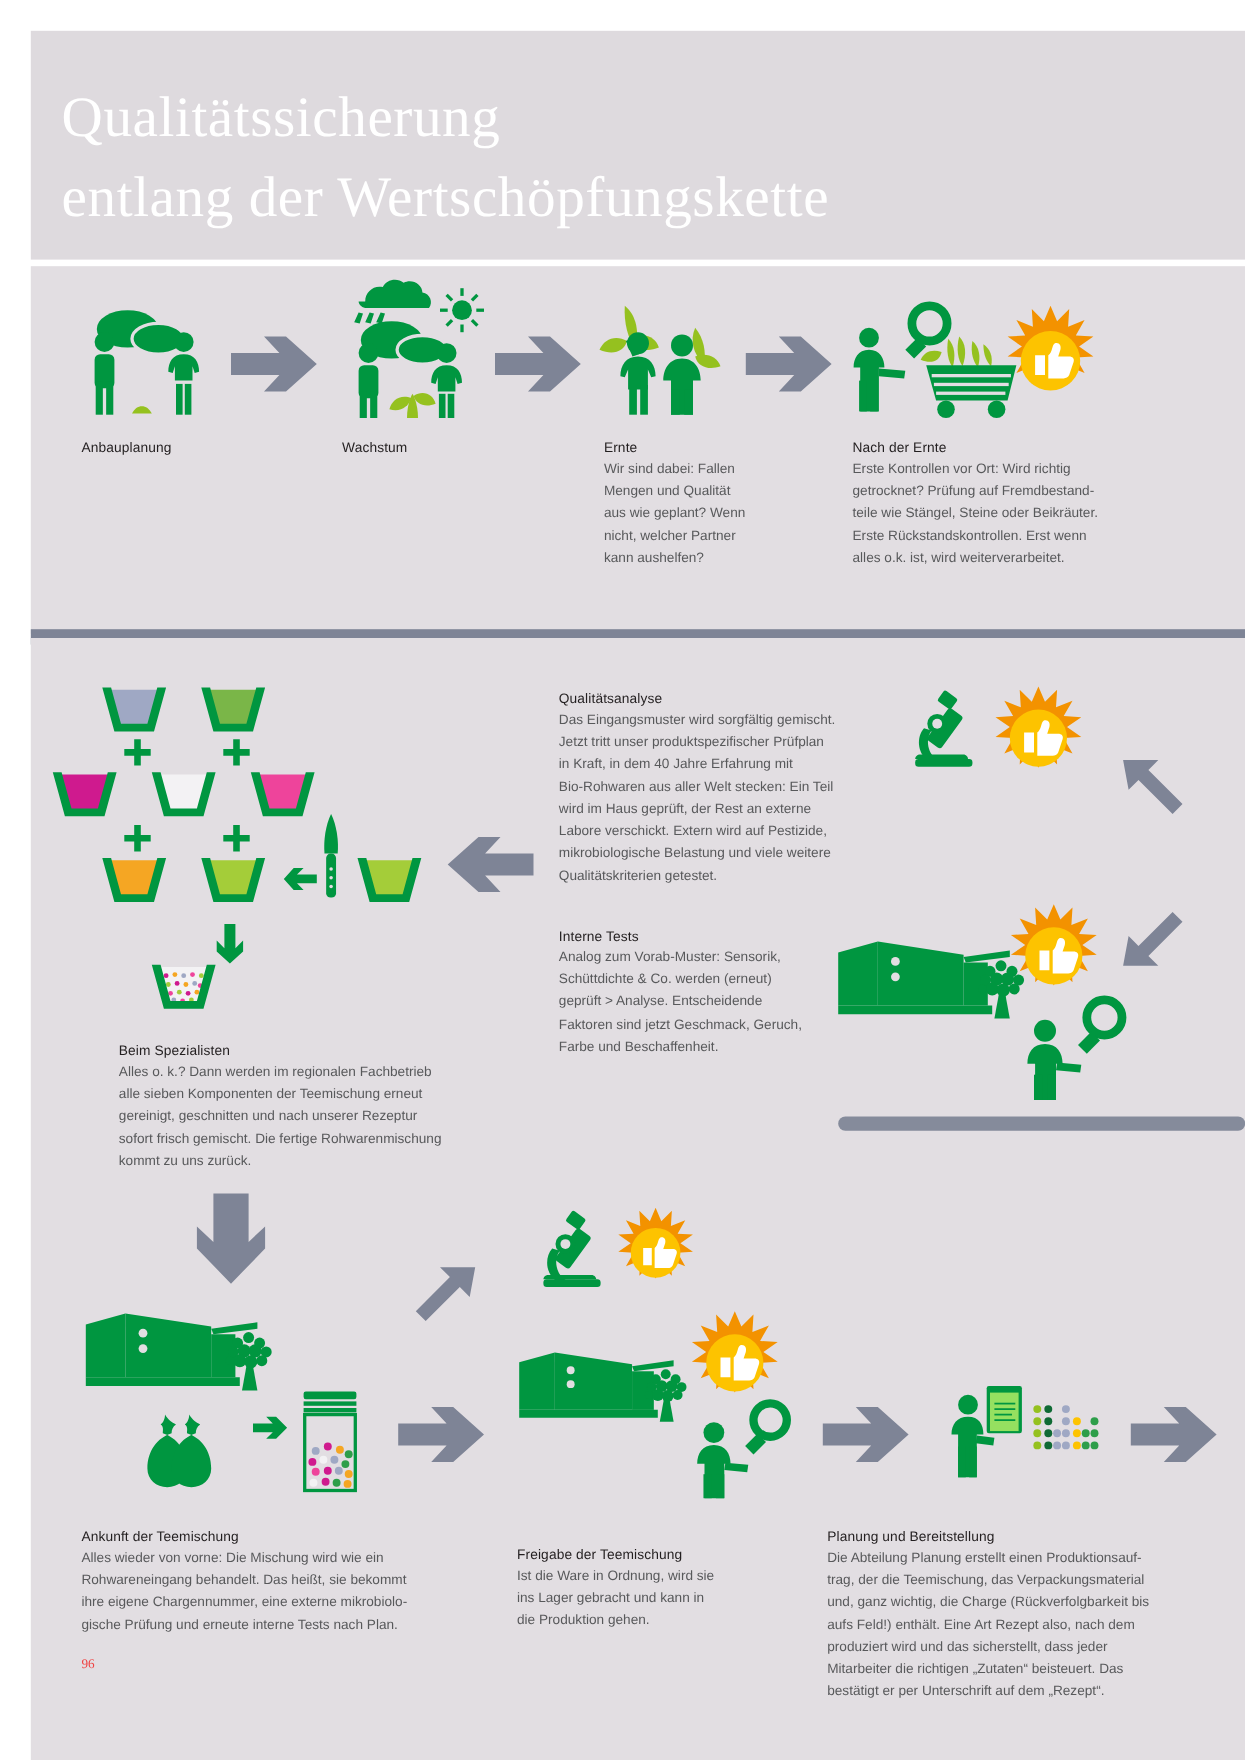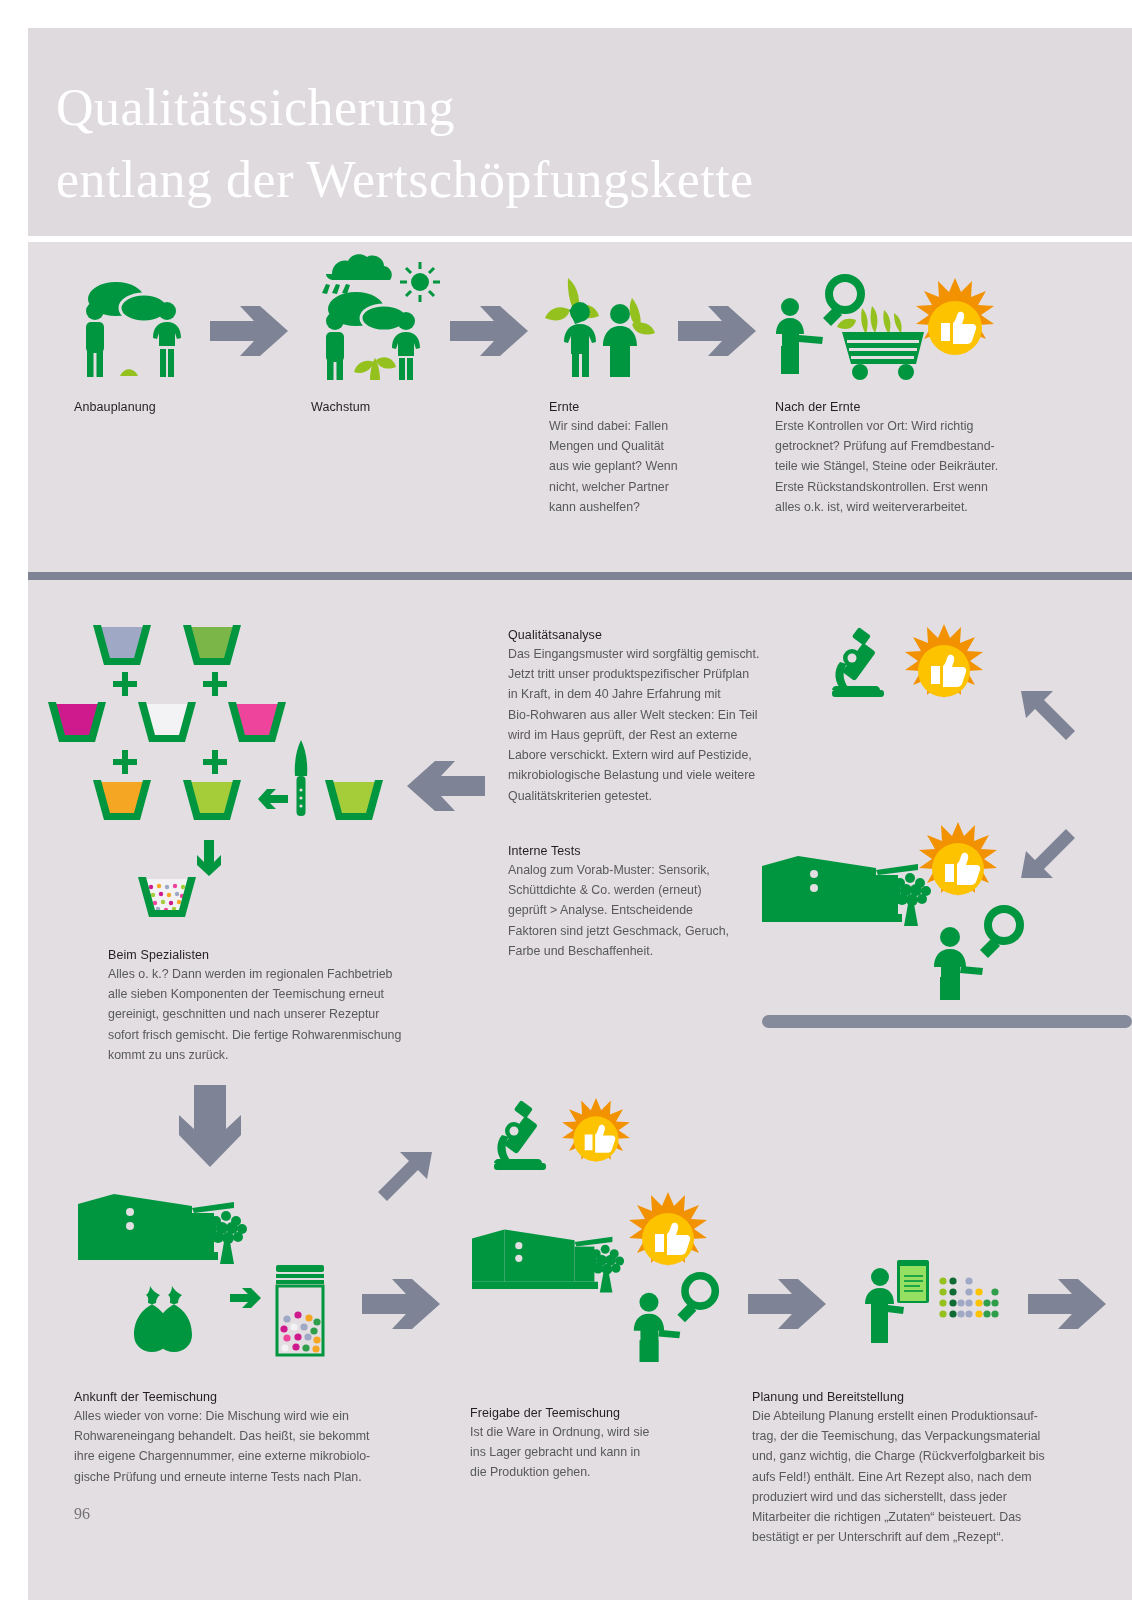--- a/index.html
+++ b/index.html
@@ -52,21 +52,21 @@
     font-size:12.4px;color:#58595b;line-height:1.63;
     white-space:pre-line;
   }
 
   
   .icon{position:absolute;}
   svg{display:block;overflow:visible;}
 
   .pagenum{
     position:absolute;left:74px;top:1505px;
-    font-size:16px;color:#737373;
+    font-size:12px;color:#ef4444;
     font-family:"Liberation Serif", serif;
     text-align:center;
   }
 </style>
 </head>
 <body>
 
 <div class="page">
 
   <div class="header">

